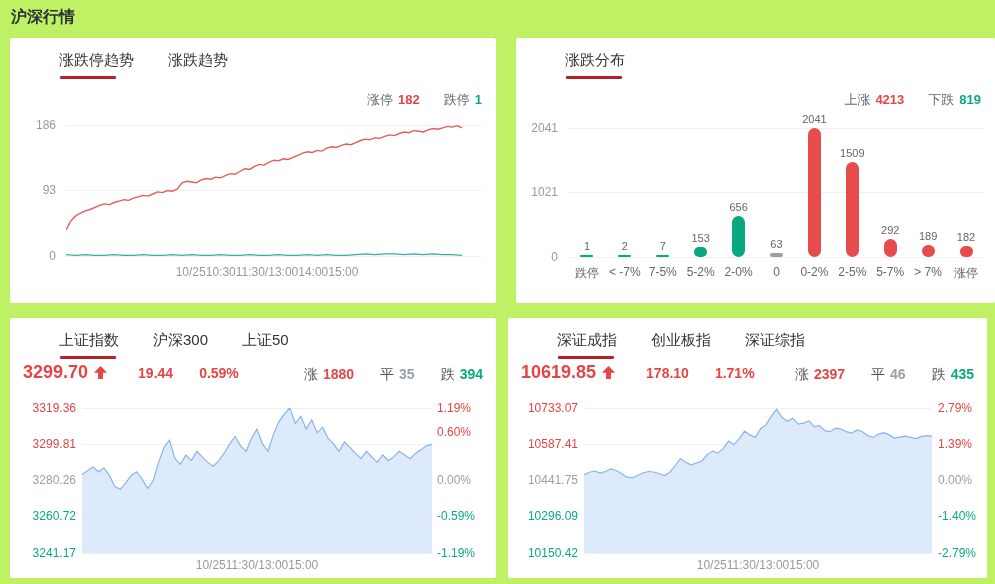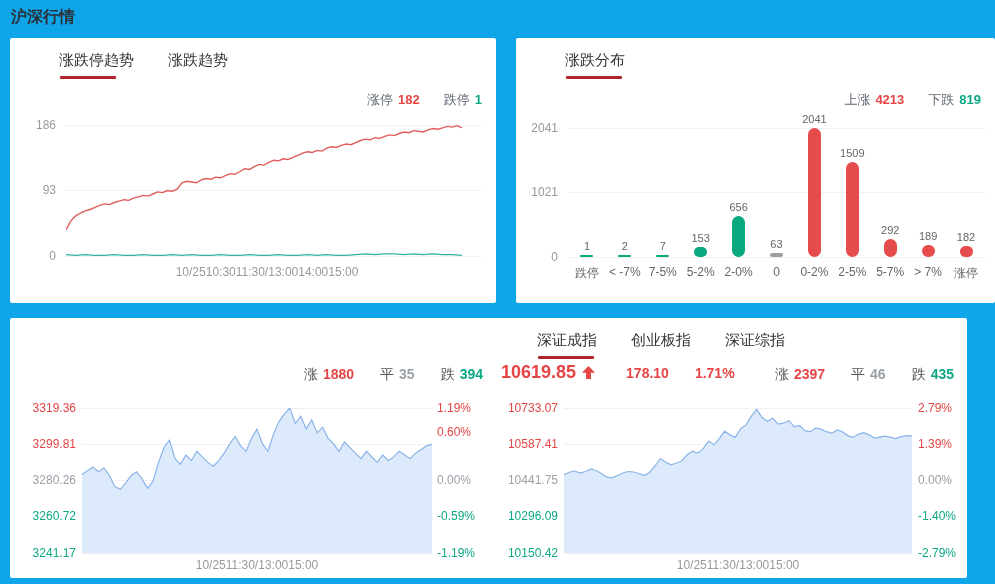--- a/index.html
+++ b/index.html
@@ -1,23 +1,23 @@
 <!DOCTYPE html>
 <html><head>
 <meta charset="utf-8">
 <style>
   html,body{margin:0;padding:0;}
   body{font-family:"Liberation Sans","DejaVu Sans",sans-serif;background:#f5f6fa;}
-  .page{position:relative;width:995px;height:584px;background:#0ea5e9;overflow:hidden;}
+  .page{position:relative;width:995px;height:584px;background:#bef264;overflow:hidden;}
   .page-title{position:absolute;left:11px;top:7px;font-size:16px;font-weight:bold;color:#2b2f36;}
   .card{position:absolute;background:#ffffff;border-radius:2px;}
   #card1{left:10px;top:38px;width:486px;height:265px;}
   #card2{left:516px;top:38px;width:479px;height:265px;}
   #card3{left:10px;top:318px;width:486px;height:260px;}
-  #card4{left:488px;top:318px;width:479px;height:260px;}
+  #card4{left:508px;top:318px;width:479px;height:260px;}
   .tabs{position:absolute;left:13px;top:13px;display:flex;gap:34px;margin-left:36px;}
   .tab{font-size:15px;color:#333;cursor:pointer;position:relative;padding-bottom:9px;}
   .tab.active::after{content:"";position:absolute;left:1px;bottom:0;width:56px;height:3px;background:#b0232b;border-radius:1px;}
   .legend{position:absolute;right:14px;top:53px;display:flex;gap:24px;font-size:13px;}
   .lg-label{color:#5f6672;margin-right:5px;}
   .lg-val{font-weight:bold;}
   .up{color:#e54545;}
   .down{color:#0ba884;}
   .flat{color:#9aa0a8;}
   .ytick{position:absolute;font-size:12px;color:#999;text-align:right;}
@@ -150,20 +150,35 @@
         <div class="cat">0</div>
         <div class="cat">0-2%</div>
         <div class="cat">2-5%</div>
         <div class="cat">5-7%</div>
         <div class="cat">&gt; 7%</div>
         <div class="cat">涨停</div>
       </div>
   </div>
 
   <div class="card" id="card3">
+    <div class="tabs">
+      <div class="tab active">上证指数</div>
+      <div class="tab">沪深300</div>
+      <div class="tab">上证50</div>
+    </div>
+    <div class="quote">
+      <span class="price">3299.70</span>
+      <span class="arrow">
+          <svg width="15" height="15" viewBox="0 0 16 16">
+            <path d="M8 1 L15 8.2 H10.6 V15 H5.4 V8.2 H1 Z" fill="#e54545"></path>
+          </svg>
+        </span>
+      <span class="chg">19.44</span>
+      <span class="pct">0.59%</span>
+    </div>
     <div class="stats">
       <span><span class="st-label">涨</span><span class="st-val up">1880</span></span>
       <span><span class="st-label">平</span><span class="st-val flat">35</span></span>
       <span><span class="st-label">跌</span><span class="st-val down">394</span></span>
     </div>
     <span class="ltick t-up" style="left:0;width:66px;top:83px;">3319.36</span>
     <span class="ltick t-up" style="left:0;width:66px;top:119px;">3299.81</span>
     <span class="ltick t-flat" style="left:0;width:66px;top:155px;">3280.26</span>
     <span class="ltick t-down" style="left:0;width:66px;top:191px;">3260.72</span>
     <span class="ltick t-down" style="left:0;width:66px;top:228px;">3241.17</span>

